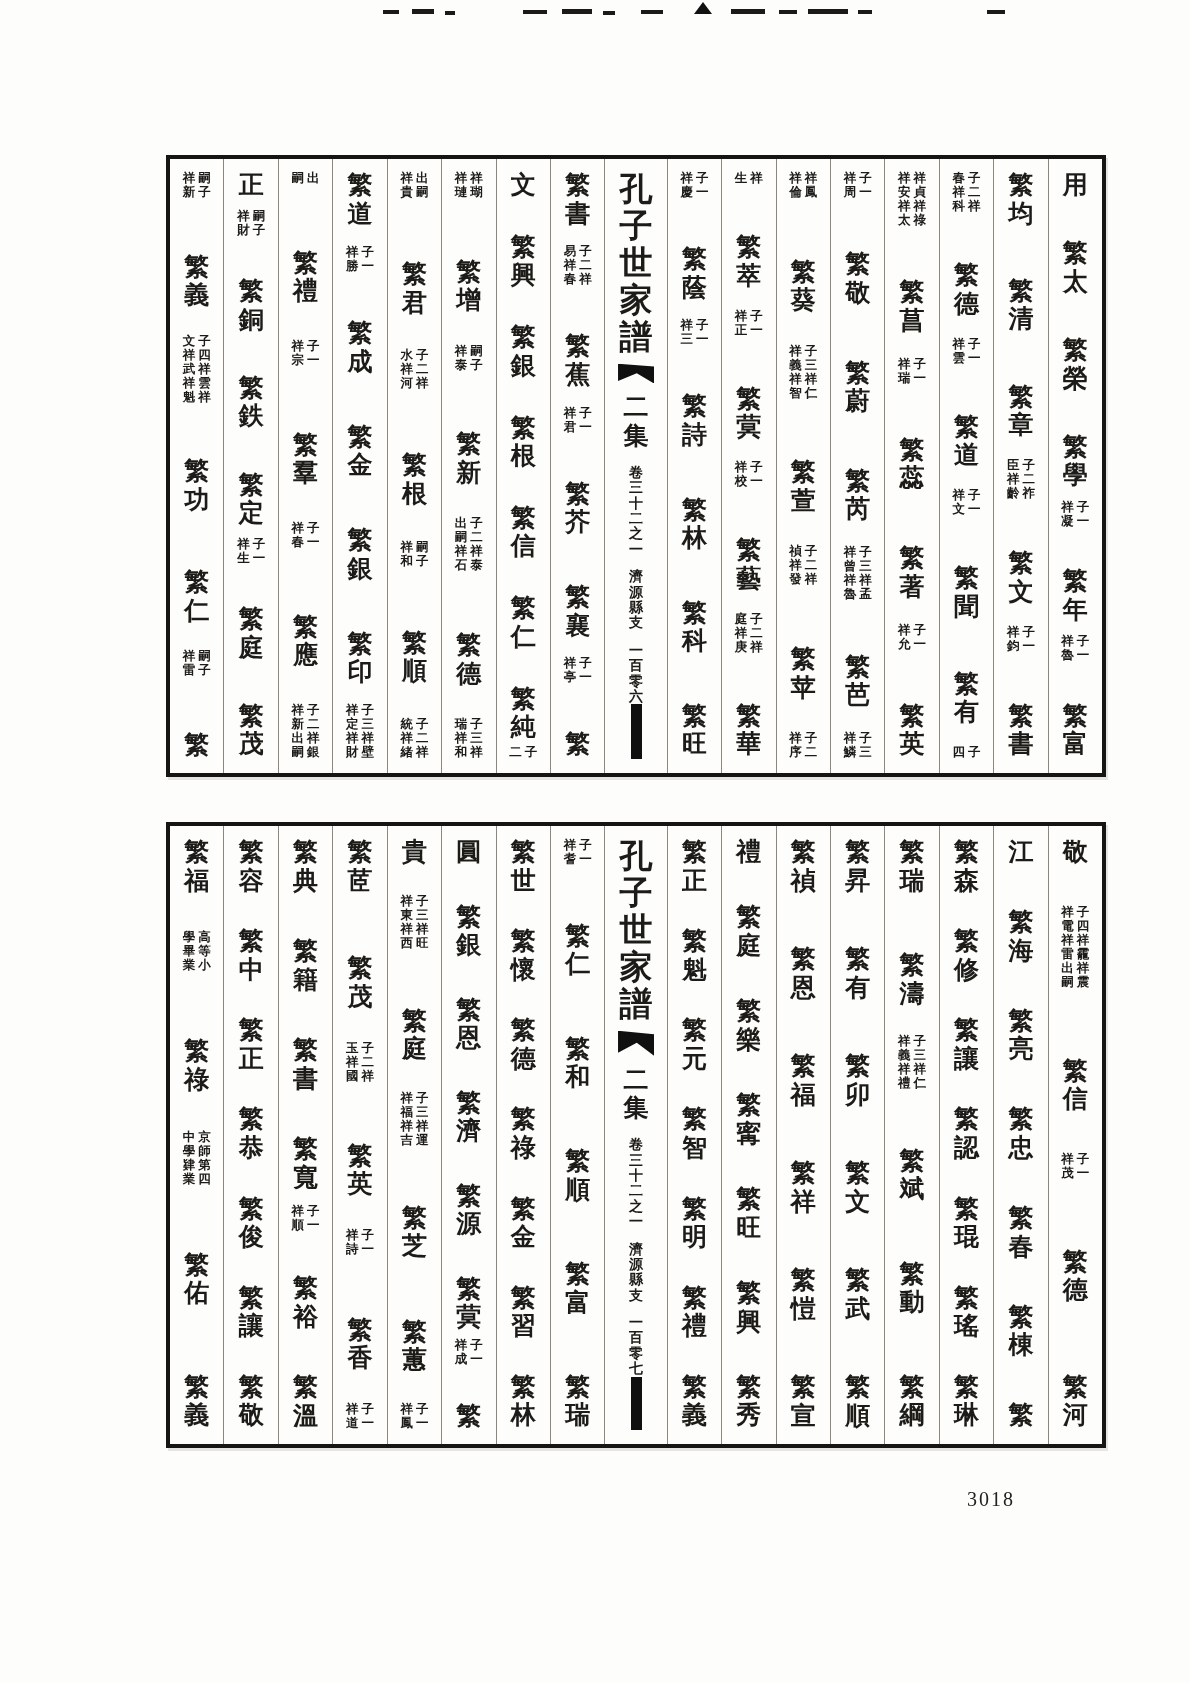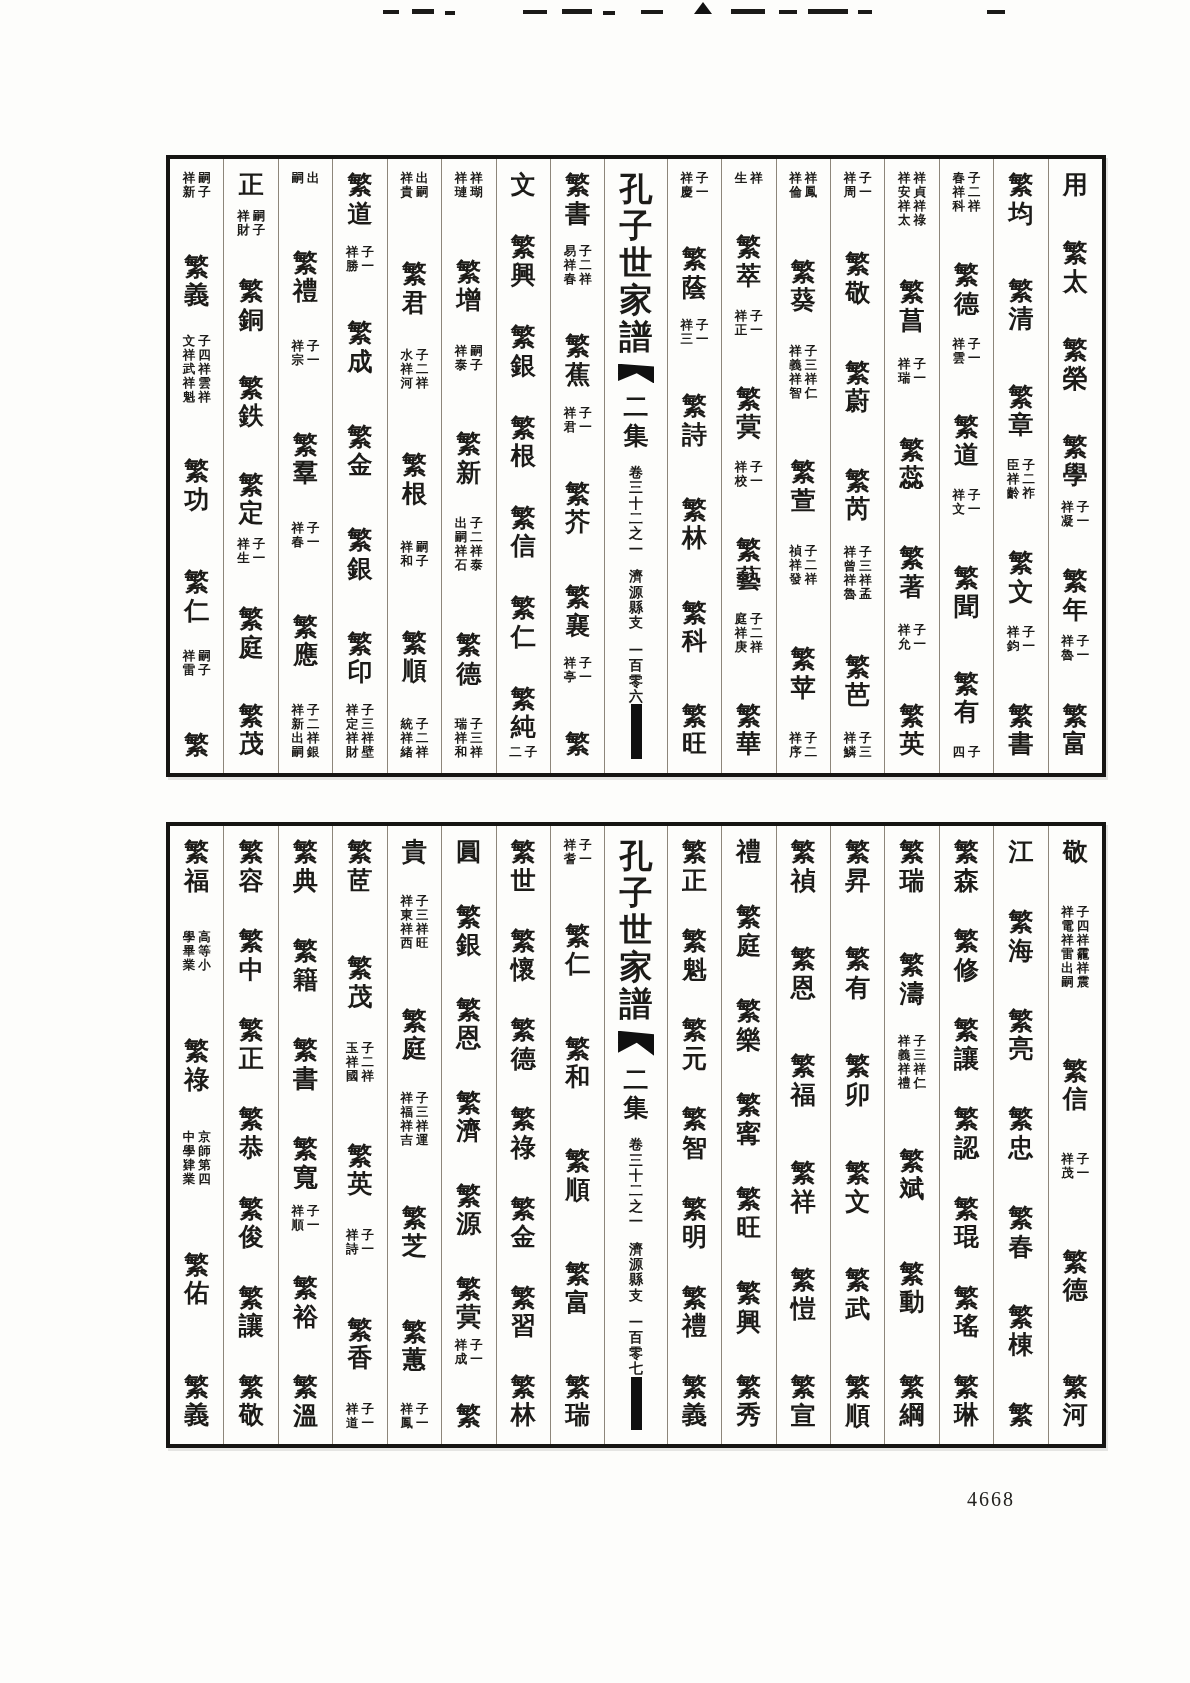--- a/index.html
+++ b/index.html
@@ -954,13 +954,13 @@
 四</div>
         </div>
         <div class="name">繁
 佑</div>
         <div class="name">繁
 義</div>
       </div>
     </div>
 </section>
 
-<div class="page-number">4668</div>
+<div class="page-number">3018</div>
 
 </body></html>

